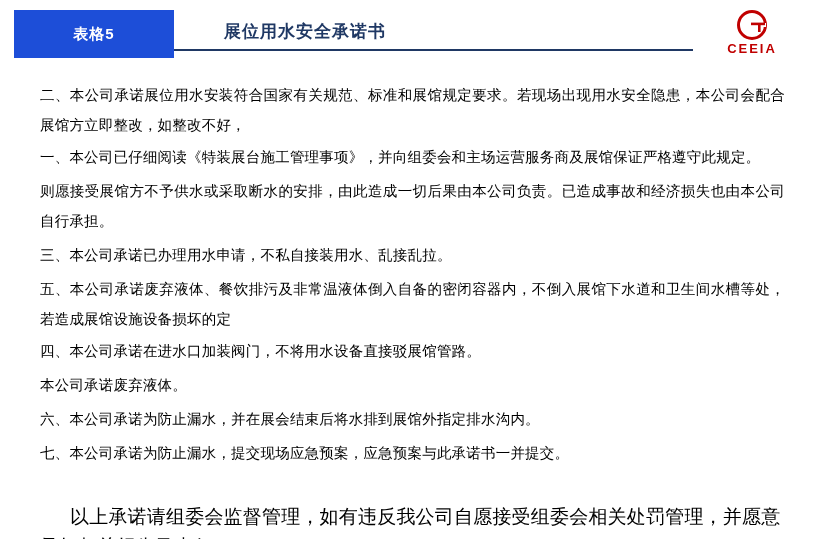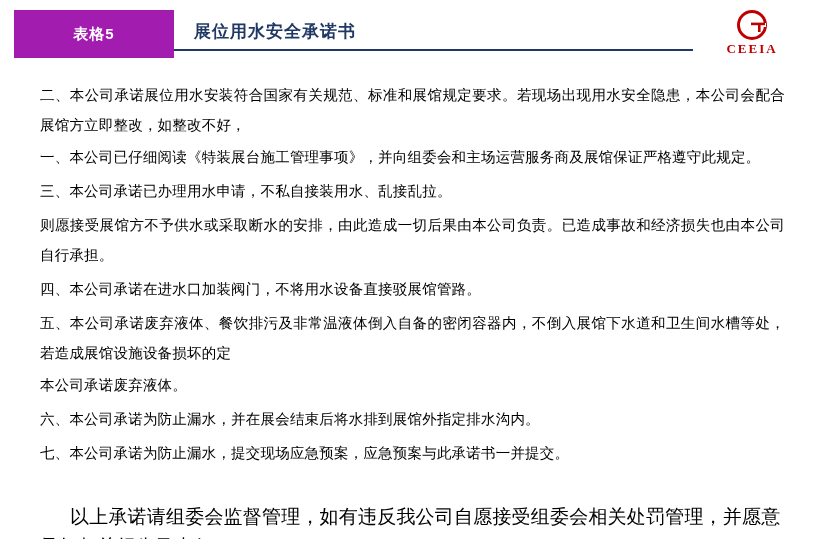--- a/index.html
+++ b/index.html
@@ -25,36 +25,36 @@
   
   .header {
     position: relative;
     height: 48px;
     margin: 10px 14px 0 14px;
     display: flex;
     align-items: stretch;
   }
   .tag-block {
     width: 160px;
-    background: #a21caf;
+    background: #1d4ed8;
     color: #ffffff;
     display: flex;
     align-items: center;
     justify-content: center;
     font-family: "Liberation Sans", sans-serif;
     font-size: 15px;
     font-weight: bold;
     letter-spacing: 1px;
   }
   .title-block {
     flex: 1;
     position: relative;
     display: flex;
     align-items: center;
-    padding-left: 20px;
+    padding-left: 50px;
     box-sizing: border-box;
   }
   .title-block .doc-title {
     font-family: "Liberation Sans", sans-serif;
     font-size: 17px;
     font-weight: bold;
     color: #1f3864;
     letter-spacing: 1px;
     position: relative;
     top: -3px;
@@ -74,21 +74,21 @@
     align-items: center;
     justify-content: center;
     padding-bottom: 2px;
   }
   .logo-mark {
     width: 30px;
     height: 30px;
     position: relative;
   }
   .logo-text {
-    font-family: Liberation Serif, serif;
+    font-family: Liberation Sans, sans-serif;
     font-size: 13px;
     font-weight: bold;
     color: #c00000;
     letter-spacing: 2px;
     margin-top: 1px;
   }
 
   
   .content {
     margin: 22px 40px 0 40px;
@@ -134,24 +134,24 @@
           <rect x="21" y="13" width="2.6" height="9" fill="#c00000"></rect>
         </svg>
       </div>
       <div class="logo-text">CEEIA</div>
     </div>
   </div>
 
   <div class="content">
     <p class="clause tight">二、本公司承诺展位用水安装符合国家有关规范、标准和展馆规定要求。若现场出现用水安全隐患，本公司会配合展馆方立即整改，如整改不好，</p>
     <p class="clause">一、本公司已仔细阅读《特装展台施工管理事项》，并向组委会和主场运营服务商及展馆保证严格遵守此规定。</p>
+    <p class="clause">则愿接受展馆方不予供水或采取断水的安排，由此造成一切后果由本公司负责。已造成事故和经济损失也由本公司自行承担。</p>
     <p class="clause">三、本公司承诺已办理用水申请，不私自接装用水、乱接乱拉。</p>
-    <p class="clause">则愿接受展馆方不予供水或采取断水的安排，由此造成一切后果由本公司负责。已造成事故和经济损失也由本公司自行承担。</p>
+    <p class="clause tight">五、本公司承诺废弃液体、餐饮排污及非常温液体倒入自备的密闭容器内，不倒入展馆下水道和卫生间水槽等处，若造成展馆设施设备损坏的定</p>
     <p class="clause">四、本公司承诺在进水口加装阀门，不将用水设备直接驳展馆管路。</p>
-    <p class="clause tight">五、本公司承诺废弃液体、餐饮排污及非常温液体倒入自备的密闭容器内，不倒入展馆下水道和卫生间水槽等处，若造成展馆设施设备损坏的定</p>
     <p class="clause">本公司承诺废弃液体。</p>
     <p class="clause">六、本公司承诺为防止漏水，并在展会结束后将水排到展馆外指定排水沟内。</p>
     <p class="clause">七、本公司承诺为防止漏水，提交现场应急预案，应急预案与此承诺书一并提交。</p>
 
     <p class="pledge">以上承诺请组委会监督管理，如有违反我公司自愿接受组委会相关处罚管理，并愿意承担相关损失及责任。</p>
 
   </div>
 
 </div>
 

